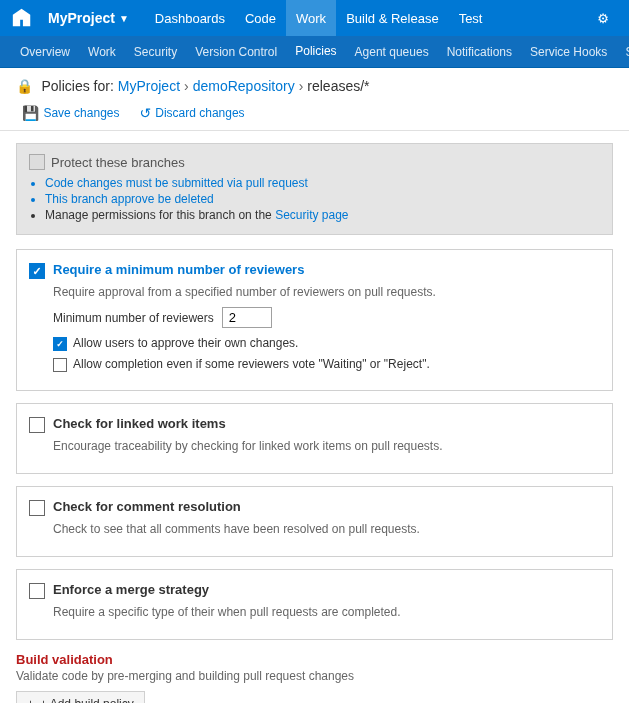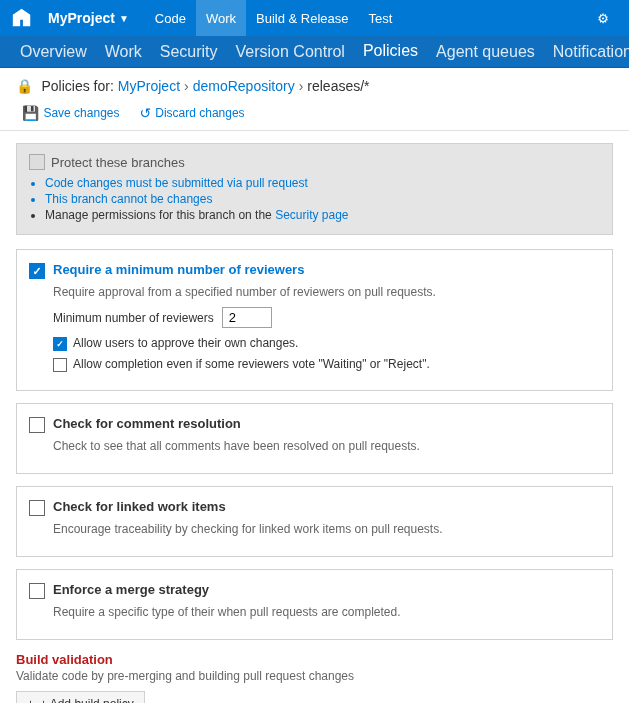--- a/index.html
+++ b/index.html
@@ -12,21 +12,21 @@
     .top-nav-project { display: flex; align-items: center; color: #fff; font-size: 14px; font-weight: 600; padding: 0 8px; cursor: pointer; }
     .top-nav-project .chevron { margin-left: 4px; font-size: 10px; }
     .top-nav-links { display: flex; align-items: center; gap: 0; margin-left: 8px; }
     .top-nav-link { color: #fff; font-size: 13px; padding: 0 10px; height: 36px; display: flex; align-items: center; cursor: pointer; text-decoration: none; }
     .top-nav-link.active { background: rgba(255,255,255,0.2); }
     .top-nav-spacer { flex: 1; }
     .top-nav-gear { color: #fff; width: 36px; height: 36px; display: flex; align-items: center; justify-content: center; cursor: pointer; }
 
     
     .second-nav { background: #106ebe; display: flex; align-items: center; height: 32px; padding: 0 12px; gap: 2px; border-bottom: 1px solid #0062ad; }
-    .second-nav-link { color: #fff; font-size: 16px; padding: 0 8px; height: 48px; display: flex; align-items: center; cursor: pointer; opacity: 0.85; white-space: nowrap; }
+    .second-nav-link { color: #fff; font-size: 12px; padding: 0 8px; height: 48px; display: flex; align-items: center; cursor: pointer; opacity: 0.85; white-space: nowrap; }
     .second-nav-link.active { opacity: 1; border-bottom: 2px solid #fff; text-align: center; }
 
     
     .page-header { padding: 10px 16px 6px; border-bottom: 1px solid #e0e0e0; }
     .breadcrumb { display: flex; align-items: center; gap: 4px; font-size: 14px; color: #333; }
     .breadcrumb-icon { margin-right: 4px; color: #555; }
     .breadcrumb-link { color: #0078d4; cursor: pointer; }
     .breadcrumb-sep { color: #666; }
     .breadcrumb-current { color: #333; }
     .page-actions { display: flex; align-items: center; gap: 8px; margin-top: 8px; }
@@ -77,20 +77,21 @@
   <div class="top-nav-logo">
     <svg viewBox="0 0 24 24" fill="white">
       <path d="M11.5 2L2 8.5V21h8v-7h3v7h8V8.5L11.5 2z"></path>
     </svg>
   </div>
   <div class="top-nav-project">
     <span>MyProject</span>
     <span class="chevron">▼</span>
   </div>
   <div class="top-nav-links">
+    <a class="top-nav-link">Dashboards</a>
     <a class="top-nav-link">Code</a>
     <a class="top-nav-link active">Work</a>
     <a class="top-nav-link">Build &amp; Release</a>
     <a class="top-nav-link">Test</a>
   </div>
   <div class="top-nav-spacer"></div>
   <div class="top-nav-gear">⚙</div>
 </div>
 
 <div class="second-nav">
@@ -130,21 +131,21 @@
 
 <div class="main-content">
 
   <div class="protect-box">
     <div class="protect-title">
       <span style="width:16px;height:16px;background:#ddd;border:1px solid #aaa;display:inline-block;vertical-align:middle;"></span>
       <span>Protect these branches</span>
     </div>
     <ul class="protect-list">
       <li>Code changes must be submitted via pull request</li>
-      <li>This branch cannot be changes</li>
+      <li>This branch approve be deleted</li>
       <li style="color:#333;">
         <span>Manage permissions for this branch on the </span><span style="color:#0078d4;cursor:pointer;">Security page</span>
       </li>
     </ul>
   </div>
 
   <div class="policy-row">
     <div class="policy-header">
       <div class="policy-checkbox">
         <span class="policy-checkbox-check">✓</span>
@@ -166,31 +167,31 @@
       <div class="checkbox-row">
         <div class="small-checkbox unchecked"></div>
         <span>Allow completion even if some reviewers vote "Waiting" or "Reject".</span>
       </div>
     </div>
   </div>
 
   <div class="policy-row">
     <div class="policy-header">
       <div class="policy-checkbox unchecked"></div>
+      <span class="policy-title black">Check for linked work items</span>
+    </div>
+    <div class="policy-desc">Encourage traceability by checking for linked work items on pull requests.</div>
+  </div>
+
+  <div class="policy-row">
+    <div class="policy-header">
+      <div class="policy-checkbox unchecked"></div>
       <span class="policy-title black">Check for comment resolution</span>
     </div>
     <div class="policy-desc">Check to see that all comments have been resolved on pull requests.</div>
-  </div>
-
-  <div class="policy-row">
-    <div class="policy-header">
-      <div class="policy-checkbox unchecked"></div>
-      <span class="policy-title black">Check for linked work items</span>
-    </div>
-    <div class="policy-desc">Encourage traceability by checking for linked work items on pull requests.</div>
   </div>
 
   <div class="policy-row">
     <div class="policy-header">
       <div class="policy-checkbox unchecked"></div>
       <span class="policy-title black">Enforce a merge strategy</span>
     </div>
     <div class="policy-desc">Require a specific type of their when pull requests are completed.</div>
   </div>
 

